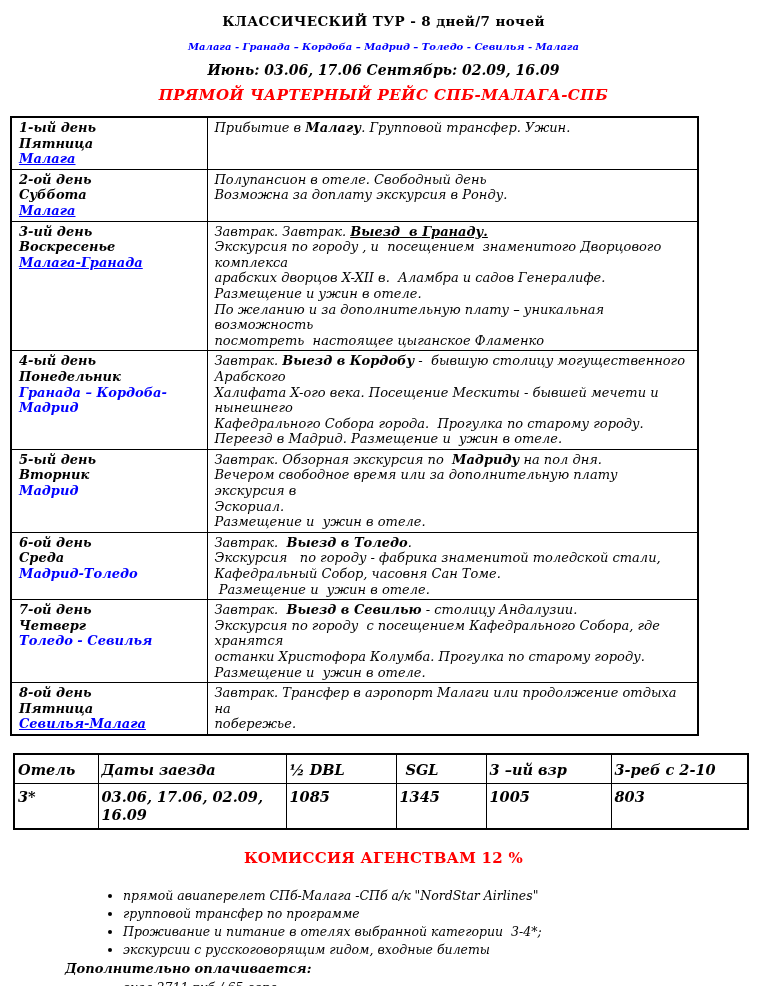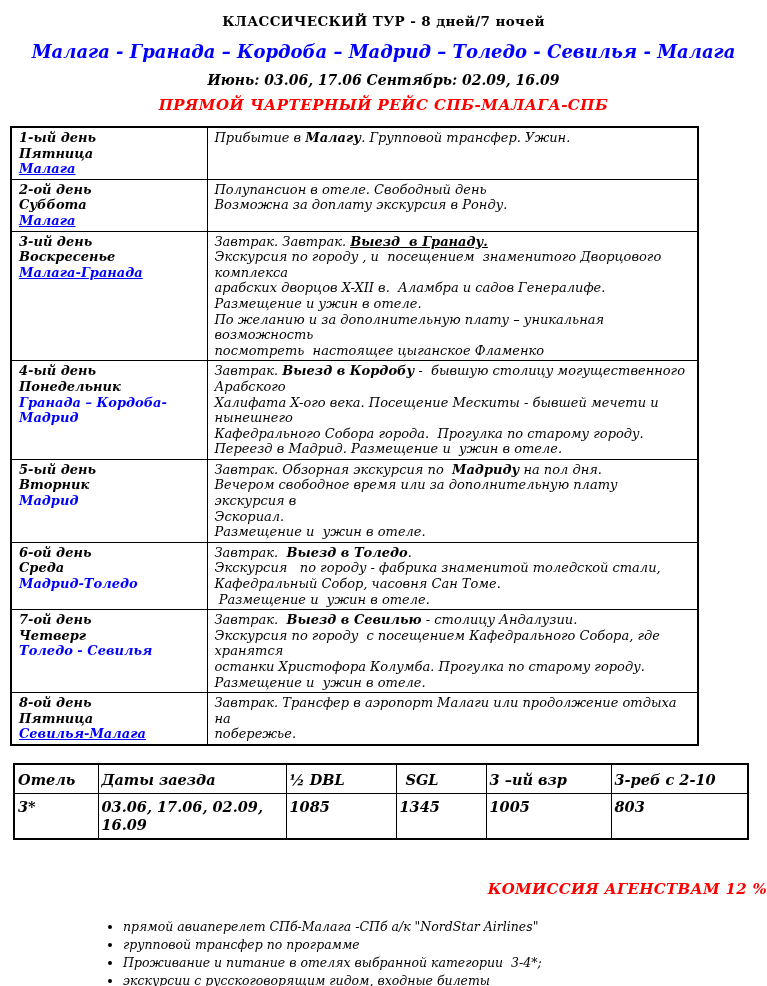--- a/index.html
+++ b/index.html
@@ -8,21 +8,21 @@
   body{
     width:767px;height:986px;background:#ffffff;color:var(--ink);
     font-family:"DejaVu Serif", serif;overflow:hidden;
   }
   .center{text-align:center;}
   .title{
     color:var(--red);font-size:25px;font-weight:bold;font-style:italic;
     padding-top:8px;letter-spacing:1px;
   }
   .subtitle{font-size:13.5px;font-weight:bold;margin-top:13px;letter-spacing:.4px;}
-  .route{color:var(--blue);font-size:18px;font-weight:bold;font-style:italic;margin-top:12px;}
+  .route{color:var(--blue);font-size:10px;font-weight:bold;font-style:italic;margin-top:12px;}
   .dates{font-size:14px;font-weight:bold;font-style:italic;margin-top:10px;white-space:pre;}
   .charter{color:var(--red);font-size:15px;font-weight:bold;font-style:italic;margin-top:8px;letter-spacing:.5px;}
 
   table.itin{
     border-collapse:collapse;table-layout:fixed;
     width:689px;margin:12px 10px 0 10px;border:2px solid #000;
   }
   table.itin td{
     border:1px solid #000;vertical-align:top;
     font-size:13px;font-style:italic;line-height:15.6px;padding:2px 6px 2px 7px;
@@ -40,22 +40,22 @@
   }
   table.price th, table.price td{
     border:1px solid #000;font-size:14.5px;font-weight:bold;font-style:italic;
     text-align:left;padding:4px 3px;
   }
   table.price th{height:30px;vertical-align:middle;}
   table.price th.left{text-align:left;padding-left:9px;}
   table.price td{height:40px;vertical-align:top;line-height:18px;}
 
   .commission{
-    color:var(--red);text-align:right;font-weight:bold;font-style:italic;
-    font-size:15px;margin-top:40px;letter-spacing:.3px;
+    color:var(--red);text-align:center;font-weight:bold;
+    font-size:15px;margin-top:19px;letter-spacing:.3px;
   }
   .sections{margin:20px 0 0 65px;font-size:12.5px;}
   .sec-title{font-weight:bold;font-style:italic;font-size:13px;line-height:16px;}
   ul.blt{margin:2px 0 2px 0;padding-left:58px;list-style:disc;}
   ul.blt li{font-style:italic;line-height:18px;white-space:pre-wrap;}
 </style>
 </head>
 <body>
 
 <div>

